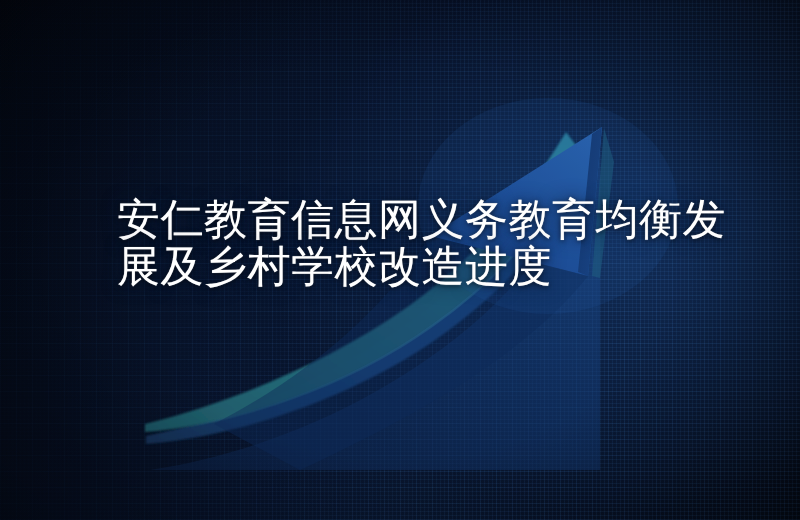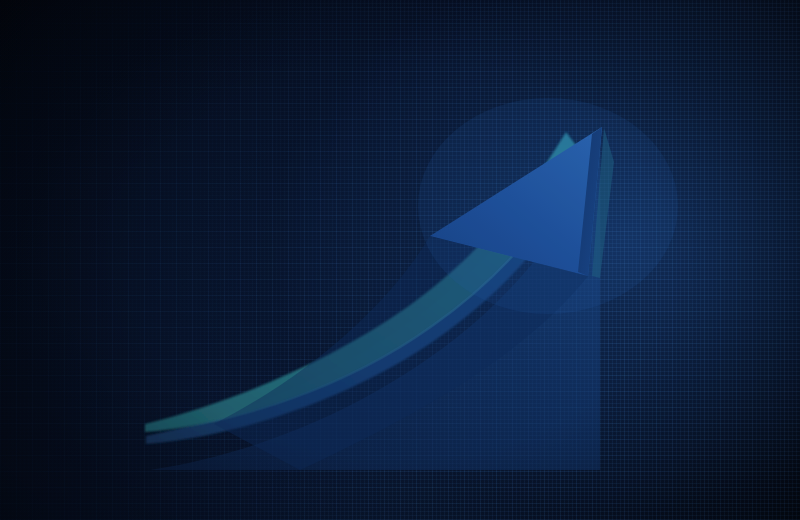--- a/index.html
+++ b/index.html
@@ -216,15 +216,17 @@
              C 392,300 316,372 214,424
              L 300,470
              C 420,414 528,352 588,276 Z" fill="#0d2b59" opacity="0.45"></path>
 
     <ellipse cx="548" cy="206" rx="130" ry="108" fill="rgba(35,92,170,0.14)"></ellipse>
   </svg>
 
   <div class="bg-vignette"></div>
 
   <div class="title-block">
+    <span class="title-line">安仁教育信息网义务教育均衡发</span>
+    <span class="title-line">展及乡村学校改造进度</span>
   </div>
 
 </div>
 
 </body></html>

